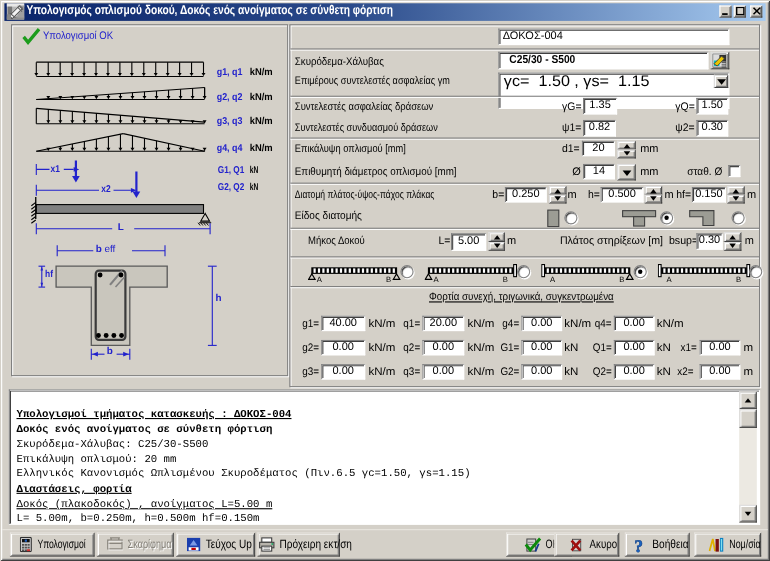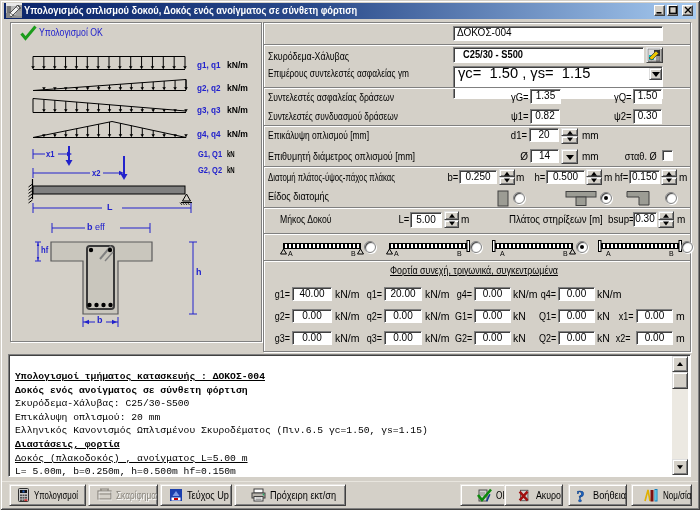--- a/index.html
+++ b/index.html
@@ -600,21 +600,21 @@
         <g stroke="#8a867e" fill="none" stroke-width="1.2">
           <rect x="1" y="3" width="13" height="8"></rect>
           <path d="M1 6 L14 6 M4 3 L4 1 M11 3 L11 1 M3 1 L12 1"></path>
         </g>
         <g stroke="#fff" fill="none" stroke-width="0.8">
           <rect x="2" y="4" width="13" height="8" opacity="0.7"></rect>
         </g>
       </svg>
       <span class="sx gtxt" style="transform:scaleX(0.752);margin-left:4px">Σκαρίφημα</span>
     </div>
-    <div class="ab btn" style="left:234px;top:484px;width:112px;height:22px;padding-left:16px">
+    <div class="ab btn" style="left:234px;top:484px;width:75px;height:22px;padding-left:0">
       <svg width="16" height="14" viewBox="0 0 16 14">
         <rect x="3" y="1" width="9" height="4" fill="#fff" stroke="#404040" stroke-width="1"></rect>
         <rect x="1" y="5" width="13" height="5" fill="#b8b4ac" stroke="#404040" stroke-width="1"></rect>
         <rect x="3" y="8.5" width="9" height="4.5" fill="#fff" stroke="#404040" stroke-width="1"></rect>
         <path d="M4.5 10 L10.5 10 M4.5 11.5 L10.5 11.5" stroke="#888" stroke-width="0.8"></path>
         <circle cx="12.5" cy="6.5" r="0.9" fill="#2a6"></circle>
       </svg>
       <span class="sx " style="transform:scaleX(0.832);margin-left:3px">Πρόχειρη εκτ/ση</span>
     </div>
     <div class="ab btn" style="left:460px;top:484px;width:60px;height:22px;padding-left:14px">

